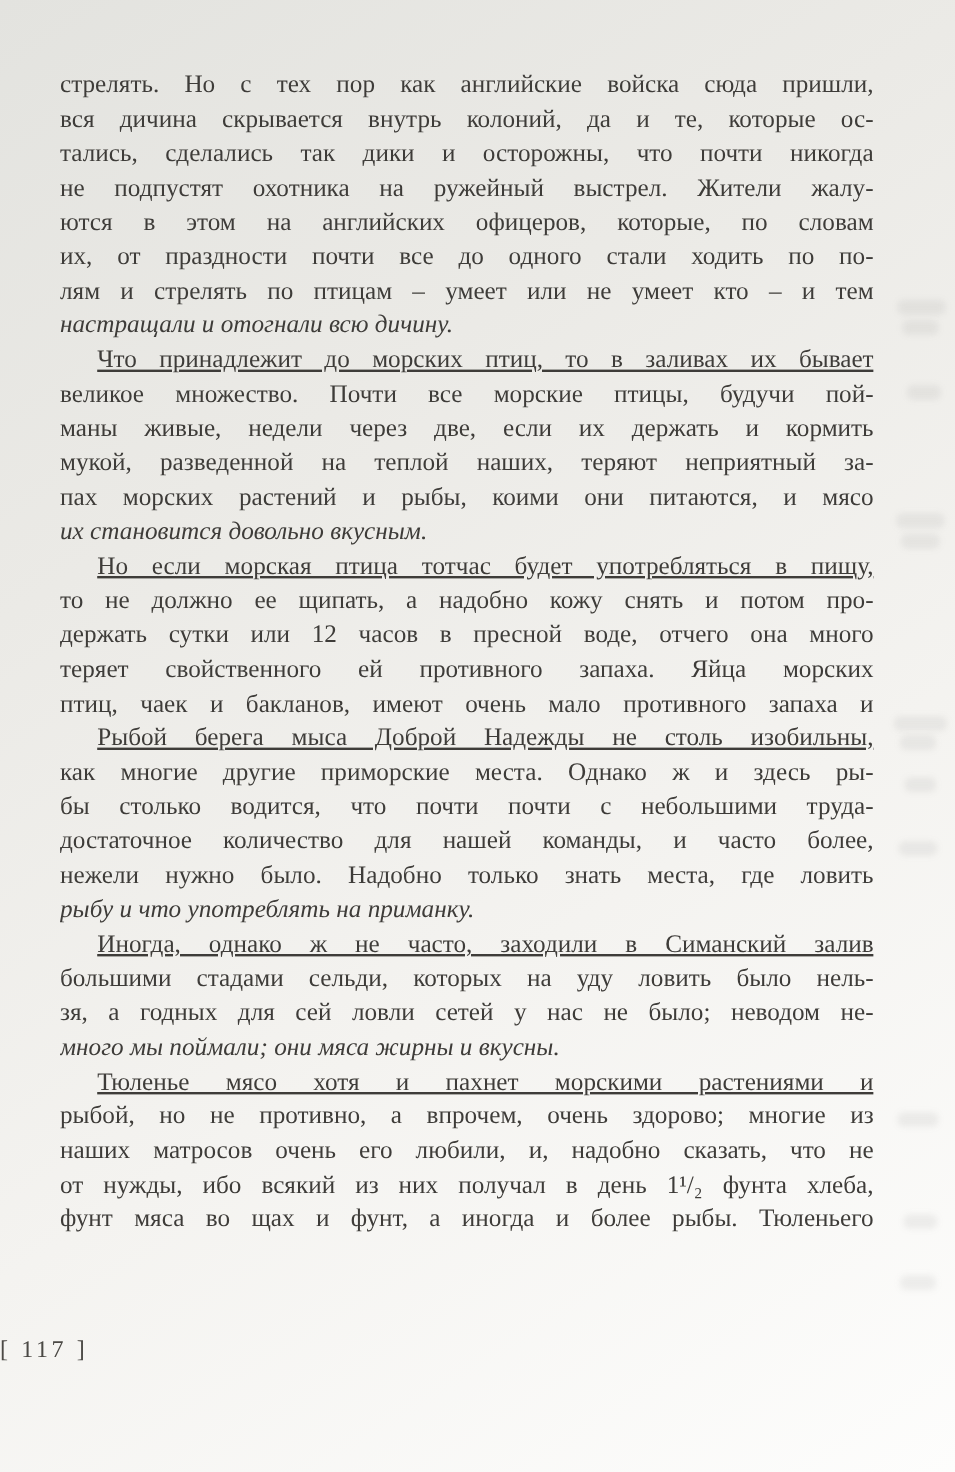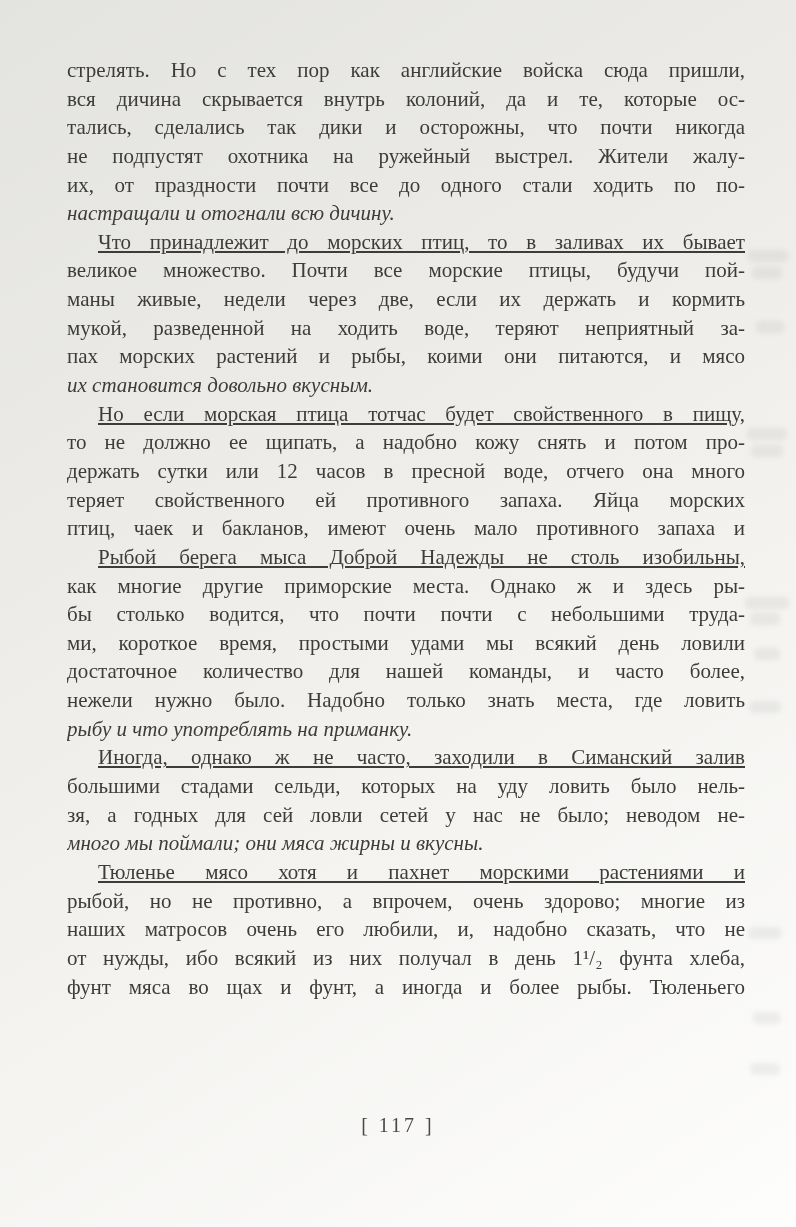--- a/index.html
+++ b/index.html
@@ -10,21 +10,21 @@
   .page {
     position: relative;
     width: 796px;
     height: 1227px;
     overflow: hidden;
     background: linear-gradient(148deg, #e3e3df 0%, #ebeae6 30%, #f4f3f0 62%, #fdfdfc 100%);
     font-family: "Liberation Serif", "DejaVu Serif", serif;
   }
   .text-block {
     position: absolute;
-    left: 67px;
+    left: 50px;
     top: 56px;
     width: 678px;
     color: #3e3c39;
     font-size: 21px;
   }
   .line {
     height: 28.65px;
     line-height: 28.65px;
     text-align: justify;
     text-align-last: justify;
@@ -37,21 +37,20 @@
   }
   .line.indent {
     text-indent: 31px;
     text-decoration: underline;
   }
   .folio {
     position: absolute;
     top: 1114px;
     left: 0;
     width: 100%;
-    text-align: center;
     font-size: 20px;
     letter-spacing: 3px;
     color: #4b4945;
     font-family: "Liberation Serif", "DejaVu Serif", serif;
   }
   
   .ghost {
     position: absolute;
     height: 12px;
     background: rgba(105, 105, 98, 0.09);
@@ -63,37 +62,38 @@
 </head>
 <body>
 
 <div class="page">
 
   <div class="text-block" id="text-block">
       <div class="line">стрелять. Но с тех пор как английские войска сюда пришли,</div>
       <div class="line">вся дичина скрывается внутрь колоний, да и те, которые ос-</div>
       <div class="line">тались, сделались так дики и осторожны, что почти никогда</div>
       <div class="line">не подпустят охотника на ружейный выстрел. Жители жалу-</div>
+      <div class="line">ются в этом на английских офицеров, которые, по словам</div>
       <div class="line">их, от праздности почти все до одного стали ходить по по-</div>
+      <div class="line">лям и стрелять по птицам – умеет или не умеет кто – и тем</div>
       <div class="line lastline">настращали и отогнали всю дичину.</div>
       <div class="line indent">Что принадлежит до морских птиц, то в заливах их бывает</div>
       <div class="line">великое множество. Почти все морские птицы, будучи пой-</div>
       <div class="line">маны живые, недели через две, если их держать и кормить</div>
-      <div class="line">мукой, разведенной на ходить воде, теряют неприятный за-</div>
+      <div class="line">мукой, разведенной на теплой наших, теряют неприятный за-</div>
       <div class="line">пах морских растений и рыбы, коими они питаются, и мясо</div>
       <div class="line lastline">их становится довольно вкусным.</div>
-      <div class="line indent">Но если морская птица тотчас будет свойственного в пищу,</div>
+      <div class="line indent">Но если морская птица тотчас будет употребляться в пищу,</div>
       <div class="line">то не должно ее щипать, а надобно кожу снять и потом про-</div>
       <div class="line">держать сутки или 12 часов в пресной воде, отчего она много</div>
       <div class="line">теряет свойственного ей противного запаха. Яйца морских</div>
       <div class="line">птиц, чаек и бакланов, имеют очень мало противного запаха и</div>
       <div class="line indent">Рыбой берега мыса Доброй Надежды не столь изобильны,</div>
       <div class="line">как многие другие приморские места. Однако ж и здесь ры-</div>
       <div class="line">бы столько водится, что почти почти с небольшими труда-</div>
-      <div class="line">ми, короткое время, простыми удами мы всякий день ловили</div>
       <div class="line">достаточное количество для нашей команды, и часто более,</div>
       <div class="line">нежели нужно было. Надобно только знать места, где ловить</div>
       <div class="line lastline">рыбу и что употреблять на приманку.</div>
       <div class="line indent">Иногда, однако ж не часто, заходили в Симанский залив</div>
       <div class="line">большими стадами сельди, которых на уду ловить было нель-</div>
       <div class="line">зя, а годных для сей ловли сетей у нас не было; неводом не-</div>
       <div class="line lastline">много мы поймали; они мяса жирны и вкусны.</div>
       <div class="line indent">Тюленье мясо хотя и пахнет морскими растениями и</div>
       <div class="line">рыбой, но не противно, а впрочем, очень здорово; многие из</div>
       <div class="line">наших матросов очень его любили, и, надобно сказать, что не</div>

